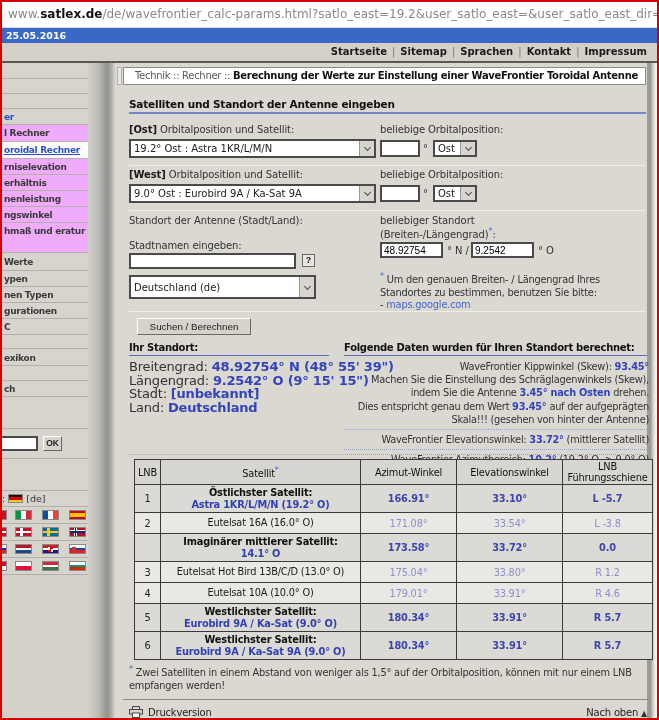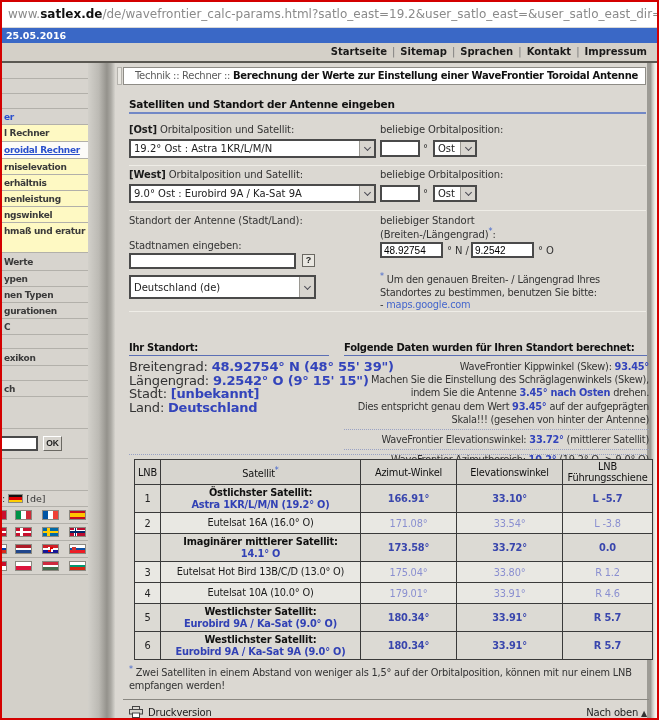--- a/index.html
+++ b/index.html
@@ -13,21 +13,21 @@
   .datebar{height:15px;background:#3a68c6;color:#fff;font-size:9.5px;font-weight:bold;line-height:15px;padding-left:4px;}
   .topnav{height:20px;background:#d4d0c8;border-bottom:2px solid #5a5852;text-align:right;
           font-size:10px;font-weight:bold;line-height:17px;padding-right:10px;color:#1a1a1a;}
   .topnav .sep{color:#777;font-weight:normal;margin:0 5px;}
   .topnav a{color:#1a1a1a;text-decoration:none;}
   
   .bodyarea{position:relative;height:655px;background:#d4d0c8;}
   .sidebar{position:absolute;left:0;top:0;width:86px;height:655px;background:#d3d0c9;font-size:9px;font-weight:bold;
            letter-spacing:-0.3px;color:#3a3a3a;}
   .si{border-bottom:1px solid #b2b0aa;background:#d7d4ce;padding:2px 2px 1px 2px;line-height:12px;white-space:nowrap;overflow:hidden;}
-  .si.white{background:#fef9c3;}
+  .si.white{background:#f0abfc;}
   .si.wrap{white-space:normal;}
   .si.blue{color:#2b50cc;}
   .si.actv{color:#2b50cc;text-decoration:underline;background:#fcfbf8;}
   .srow{border-bottom:1px solid #b2b0aa;background:#d7d4ce;height:30px;display:flex;align-items:center;}
   .sinput{width:40px;height:15px;margin-left:-4px;border:2px solid #4a4a4a;background:#fff;outline:none;
           font-size:9px;padding:0 1px;}
   .sok{margin-left:5px;width:19px;height:15px;font-size:8.5px;font-weight:bold;line-height:11px;
        background:#d6d3cd;border:1px solid #6a6862;border-top-color:#fff;border-left-color:#fff;color:#222;padding:0;}
   .langrow{border-bottom:1px solid #b2b0aa;background:#d7d4ce;height:16px;display:flex;align-items:center;
            font-weight:normal;font-size:9.5px;color:#333;letter-spacing:0;}
@@ -289,20 +289,21 @@
       </div>
 
       <div class="note">
         <span class="bluestar">*</span>
         <span>Um den genauen Breiten- / Längengrad Ihres Standortes zu bestimmen, benutzen Sie bitte:</span><br>
         <span>-</span>
         <a href="#" class="mapslink">maps.google.com</a>
       </div>
 
       <div class="sepline" style="top:248px"></div>
+      <button class="submit">Suchen / Berechnen</button>
 
       <div class="rtitle" style="left:14px;width:200px">Ihr Standort:</div>
       <div class="rtitle" style="left:229px;width:303px">Folgende Daten wurden für Ihren Standort berechnet:</div>
 
       <div class="lvals">
         <div><span>Breitengrad:</span> <span class="bv">48.92754° N (48° 55' 39")</span></div>
         <div><span>Längengrad:</span> <span class="bv">9.2542° O (9° 15' 15")</span></div>
         <div><span>Stadt:</span> <span class="bv">[unbekannt]</span></div>
         <div><span>Land:</span> <span class="bv">Deutschland</span></div>
       </div>

